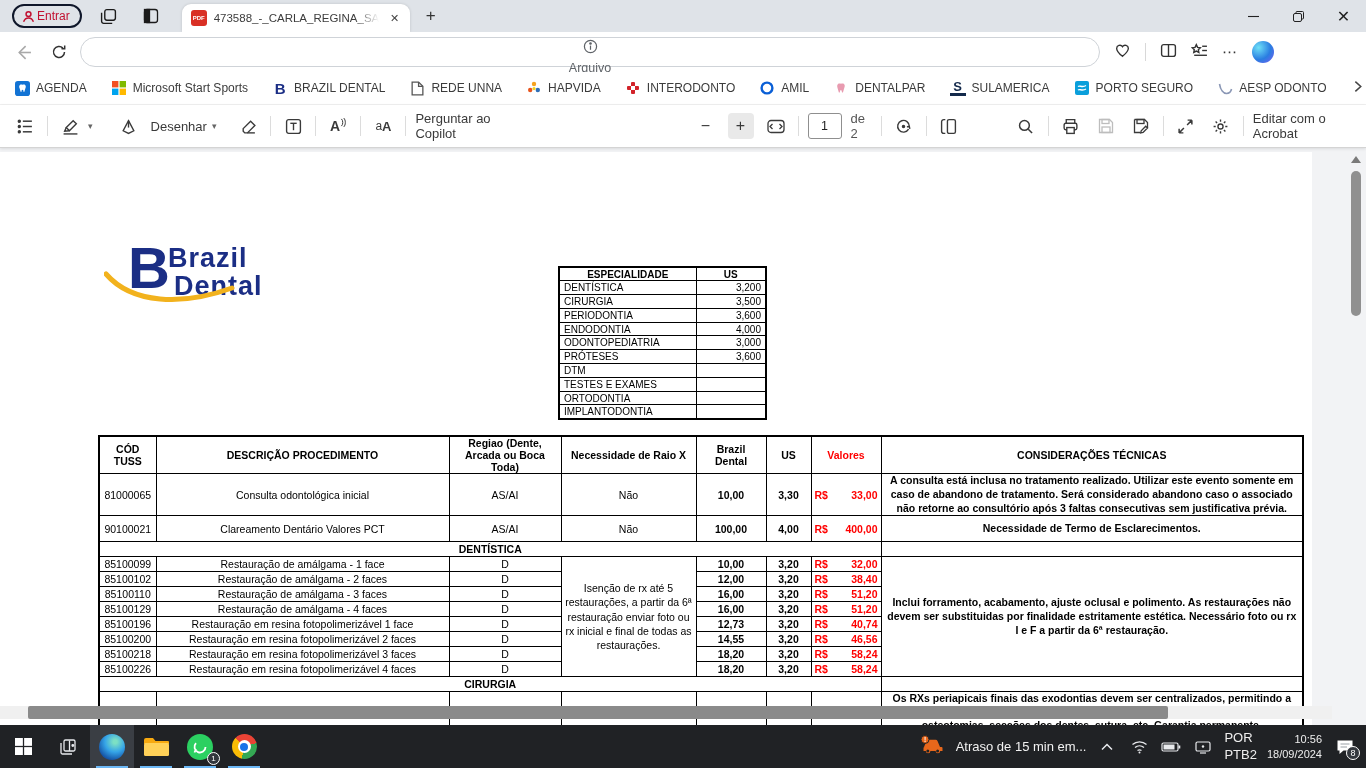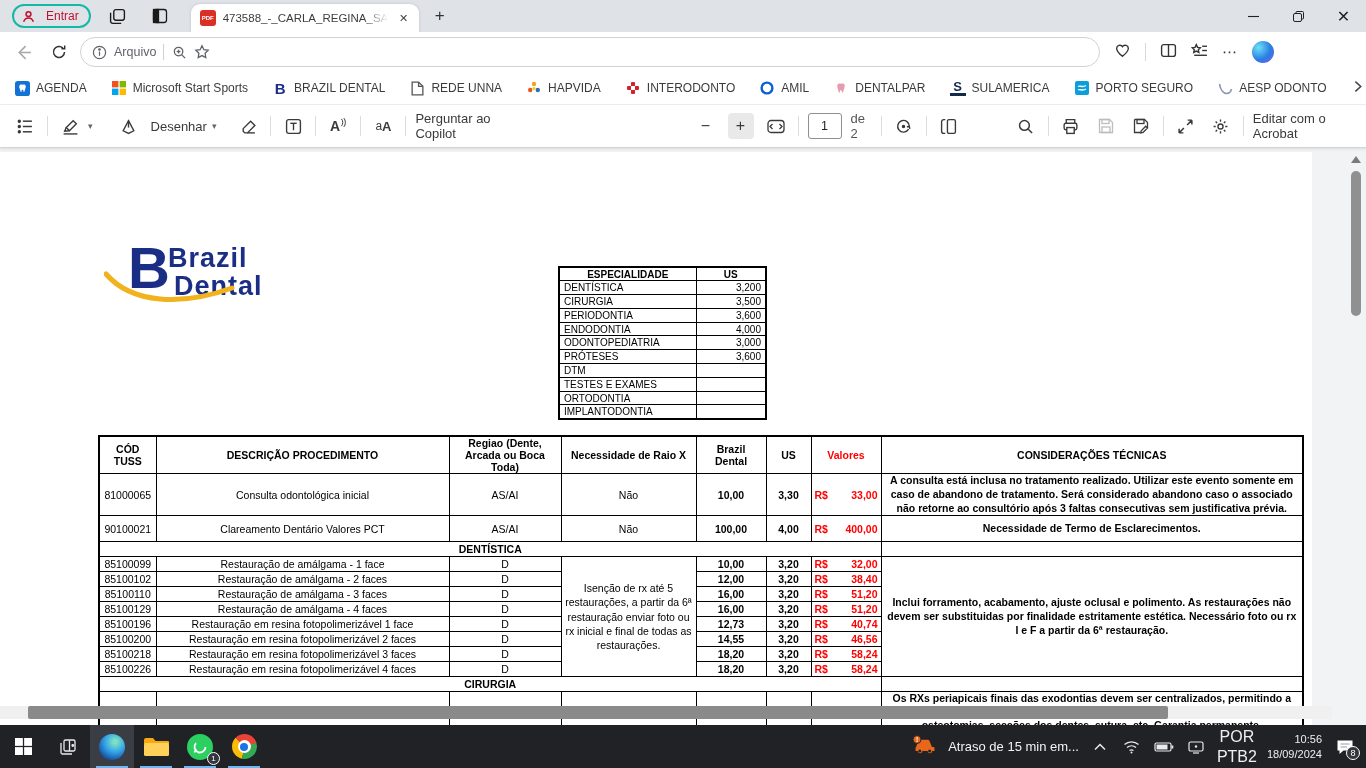--- a/index.html
+++ b/index.html
@@ -3,22 +3,22 @@
 <meta charset="utf-8">
 <style>
   * { box-sizing: border-box; margin: 0; padding: 0; }
   html,body { width:1366px; height:768px; overflow:hidden; background:#fff;
     font-family:"Liberation Sans", sans-serif; }
   .stage { position:relative; width:1366px; height:768px; }
 
   
   .titlebar { position:absolute; left:0; top:0; width:1366px; height:32px;
     background:#dfe3e8; display:flex; align-items:center; }
-  .entrar-btn { display:flex; align-items:center; gap:10px; margin-left:12px;
-    border:2px solid #14b8a6; color:#c11030; border-radius:15px; height:24px;
+  .entrar-btn { display:flex; align-items:center; gap:1px; margin-left:12px;
+    border:2px solid #0f172a; color:#c11030; border-radius:15px; height:24px;
     padding:0 10px 0 6px; font-size:12px; background:transparent; cursor:pointer; }
   .tb-iconbtn { width:30px; height:26px; display:flex; align-items:center; justify-content:center;
     color:#1b1b1b; margin-left:12px; border-radius:6px; }
   .tab { display:flex; align-items:center; gap:7px; background:#fff; border-radius:9px 9px 0 0;
     height:28px; margin:4px 0 0 16px; width:228px; padding:0 6px 0 9px; box-shadow:0 0 3px rgba(0,0,0,.15); }
   .pdf-badge { background:#d93025; color:#fff; font-size:6px; font-weight:bold;
     width:16px; height:16px; border-radius:3px; display:flex; align-items:center; justify-content:center; flex:none; }
   .tab-title { font-size:11.5px; color:#3c3c3c; white-space:nowrap; overflow:hidden; flex:1;
     -webkit-mask-image:linear-gradient(90deg,#000 85%,transparent); mask-image:linear-gradient(90deg,#000 85%,transparent); }
   .tab-close { width:18px; height:18px; display:flex; align-items:center; justify-content:center;
@@ -26,21 +26,21 @@
   .newtab-btn { width:26px; height:26px; margin-left:8px; display:flex; align-items:center;
     justify-content:center; color:#333; font-size:17px; border-radius:6px; }
   .win-controls { margin-left:auto; display:flex; height:32px; }
   .win-btn { width:45px; height:32px; display:flex; align-items:center; justify-content:center; color:#222; }
 
   
   .addressbar { position:absolute; left:0; top:32px; width:1366px; height:40px; background:#fff;
     display:flex; align-items:center; }
   .nav-ico { width:30px; height:30px; display:flex; align-items:center; justify-content:center; border-radius:6px; }
   .url-pill { display:flex; align-items:center; height:30px; width:1020px; margin-left:6px;
-    border:1px solid #cfd3d8; border-radius:16px; padding:0 10px; gap:7px; }
+    border:1px solid #cfd3d8; border-radius:16px; padding:0 10px; gap:7px;flex-direction:column; }
   .file-label { color:#5f6368; font-size:12.5px; }
   .pill-div { width:1px; height:16px; background:#d0d0d0; }
   .url-text { font-size:12.5px; color:#1f1f1f; white-space:nowrap; overflow:hidden; flex:1; }
   .after-pill { display:flex; align-items:center; gap:14px; margin-left:14px; color:#333; }
   .abar-div { width:1px; height:18px; background:#d8d8d8; }
   .copilot-dot { width:22px; height:22px; border-radius:50%;
     background:radial-gradient(circle at 30% 30%, #6ee0f7, #2a7de1 55%, #7a5cf0); }
 
   
   .bookmarksbar { position:absolute; left:0; top:72px; width:1366px; height:33px; background:#fff;
@@ -110,21 +110,21 @@
   .tk-start { width:46px; display:flex; align-items:center; justify-content:center; }
   .tk-search { width:222px; background:#fff; display:flex; align-items:center; gap:8px; padding:0 8px;
     border:1px solid #9a9a9a; color:#333; }
   .tk-search-label { font-size:13px; color:#2b2b2b; flex:1; }
   .tk-btn { width:44px; display:flex; align-items:center; justify-content:center; position:relative; }
   .tk-btn.active { background:#3a3e44; }
   .tk-btn .runline { position:absolute; bottom:0; left:6px; right:6px; height:2px; background:#6cb8f6; }
   .tk-right { margin-left:auto; display:flex; align-items:center; gap:10px; padding-right:8px; }
   .alert-text { font-size:13px; color:#f2f2f2; white-space:nowrap; }
   .tray-ico { display:flex; align-items:center; justify-content:center; width:22px; }
-  .lang { font-size:16px; line-height:1.25; text-align:center; }
+  .lang { font-size:13px; line-height:1.25; }
   .clock { font-size:11px; line-height:1.3; text-align:right; }
   .badge { position:absolute; border-radius:50%; background:#33373d; border:1px solid #fff; color:#fff;
     font-size:8px; display:flex; align-items:center; justify-content:center; }
   .edge-ball { width:26px; height:26px; border-radius:50%;
     background:radial-gradient(circle at 62% 30%, #7ce0c4 8%, #35a4e8 42%, #1656a8 75%, #123f86); }
   .chrome-ball { width:25px; height:25px; border-radius:50%; position:relative;
     background:conic-gradient(from -45deg, #ea4335 0 33%, #34a853 0 66%, #fbbc05 0 100%); }
   .chrome-ball::before { content:""; position:absolute; inset:6px; background:#fff; border-radius:50%; }
   .chrome-ball::after { content:""; position:absolute; inset:8.5px; background:#1a73e8; border-radius:50%; }
   .wa-ball { width:26px; height:26px; border-radius:50%; background:#2bd061; position:relative;

